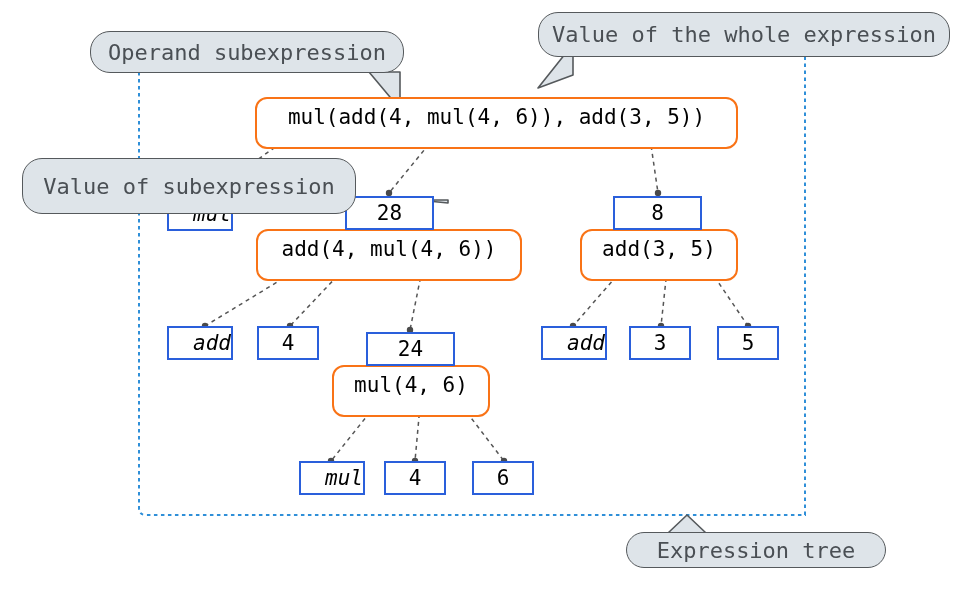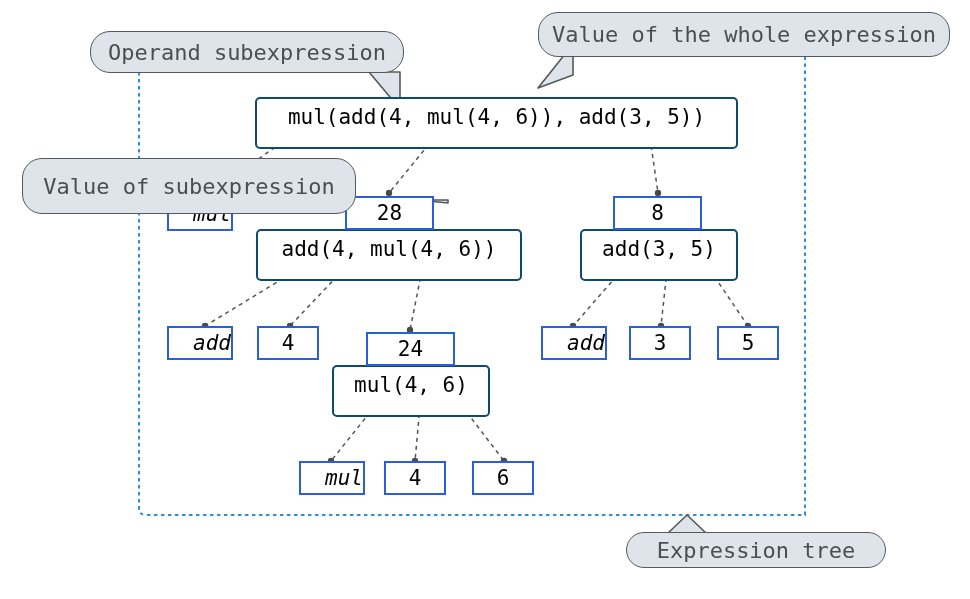--- a/index.html
+++ b/index.html
@@ -20,22 +20,22 @@
   #svg-layer {
     position: absolute;
     left: 0; top: 0;
     width: 970px;
     height: 599px;
   }
   
   .expr-node {
     position: absolute;
     box-sizing: border-box;
-    border: 2px solid #0c4a6e;
-    border-radius: 5px;
+    border: 2px solid #f97316;
+    border-radius: 12px;
     background: #ffffff;
     z-index: 6;
   }
   .expr-text {
     position: absolute;
     left: 0; right: 0;
     text-align: center;
     font-family: "DejaVu Sans Mono", "Liberation Mono", monospace;
     font-size: 21px;
     color: #000000;

